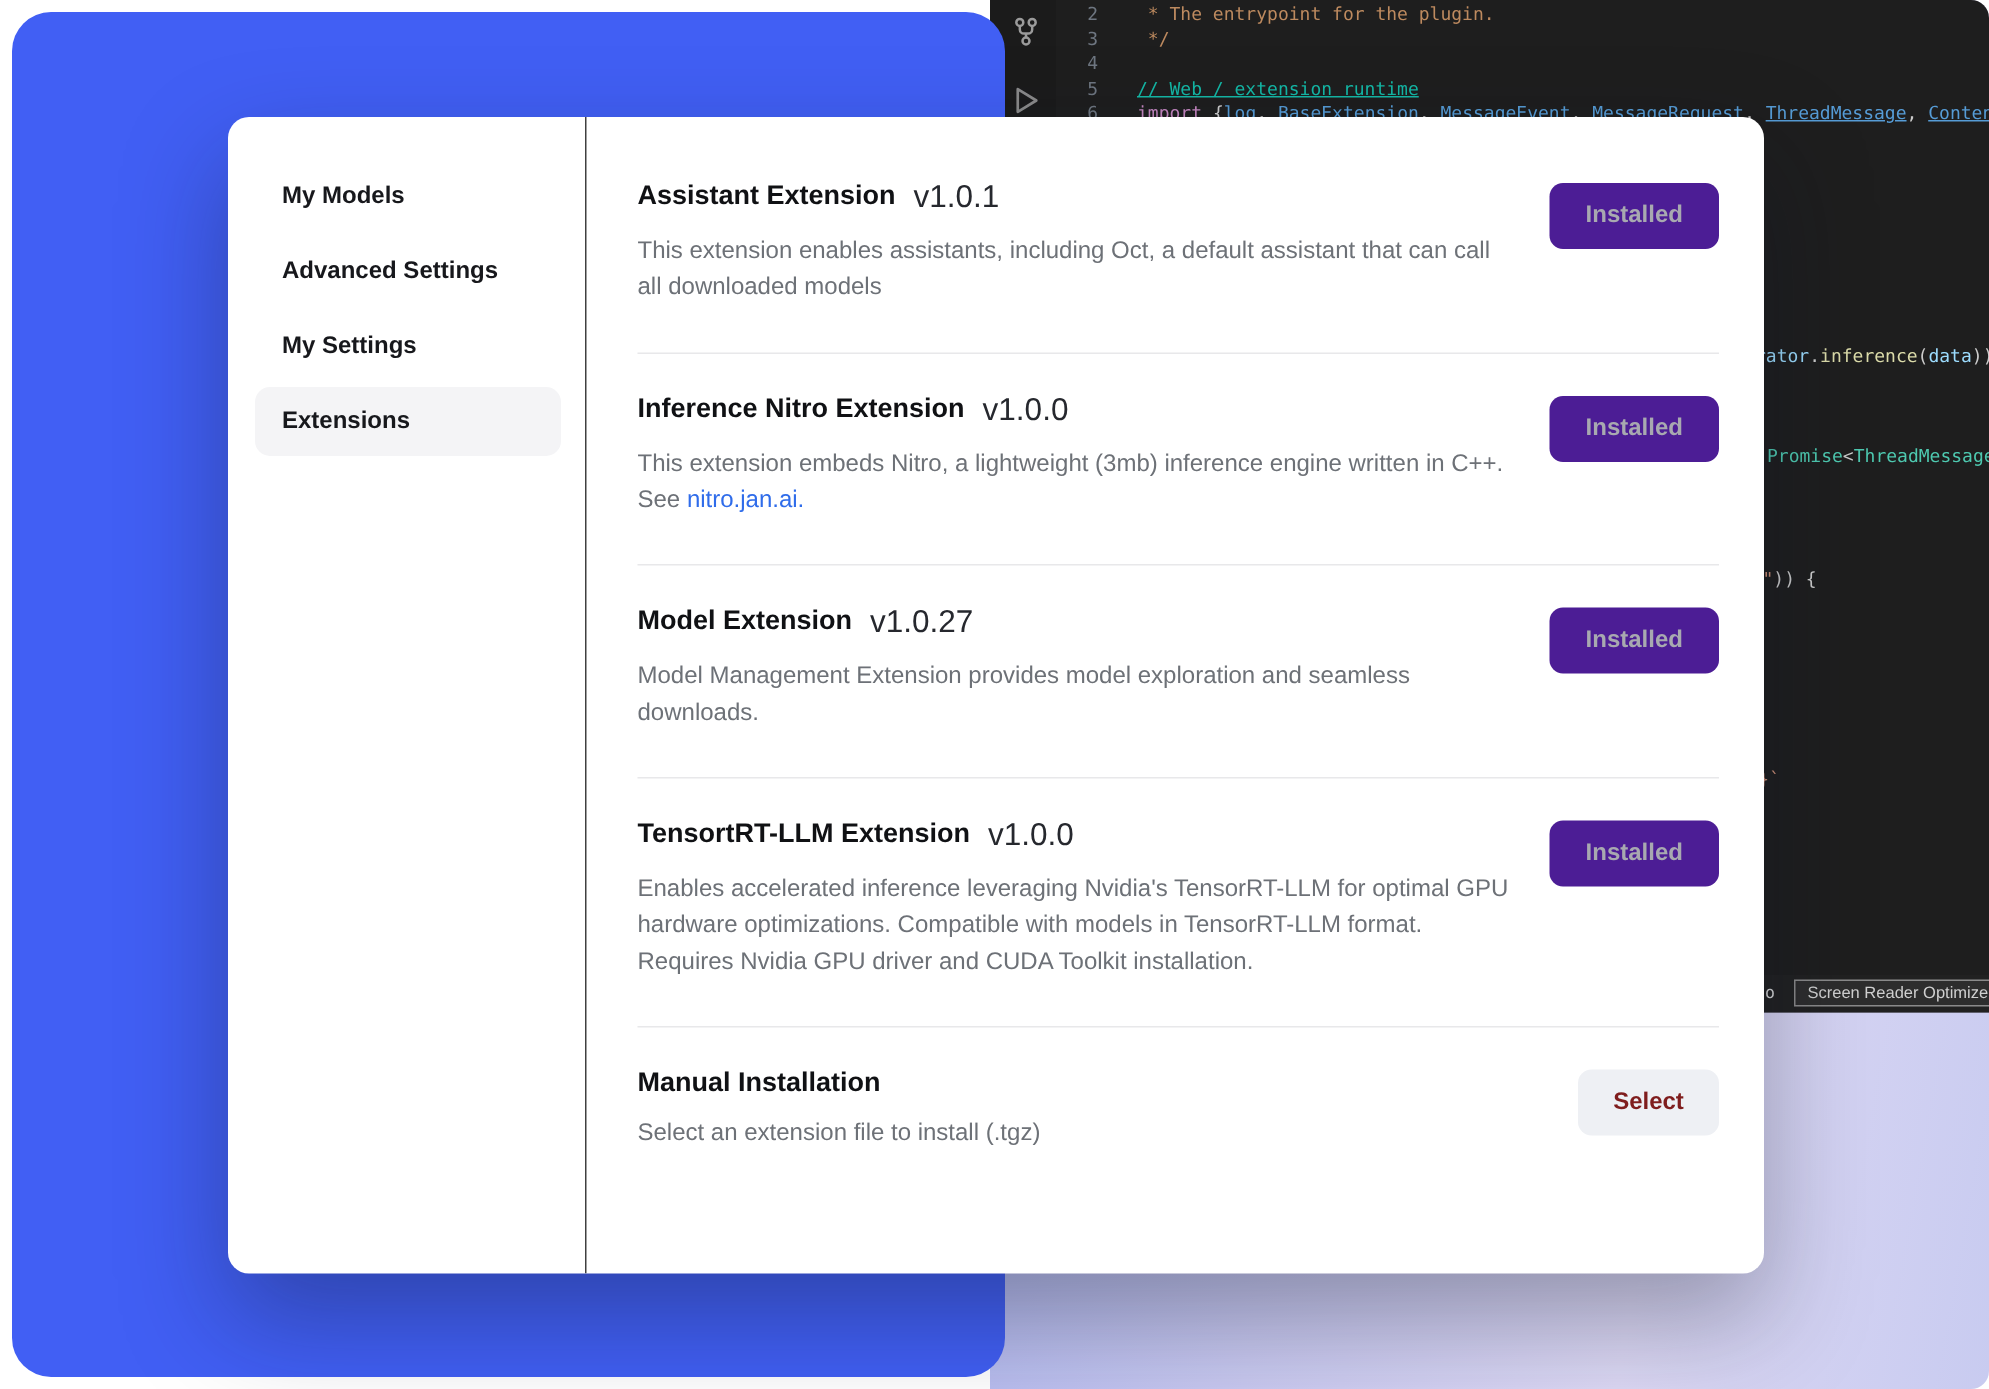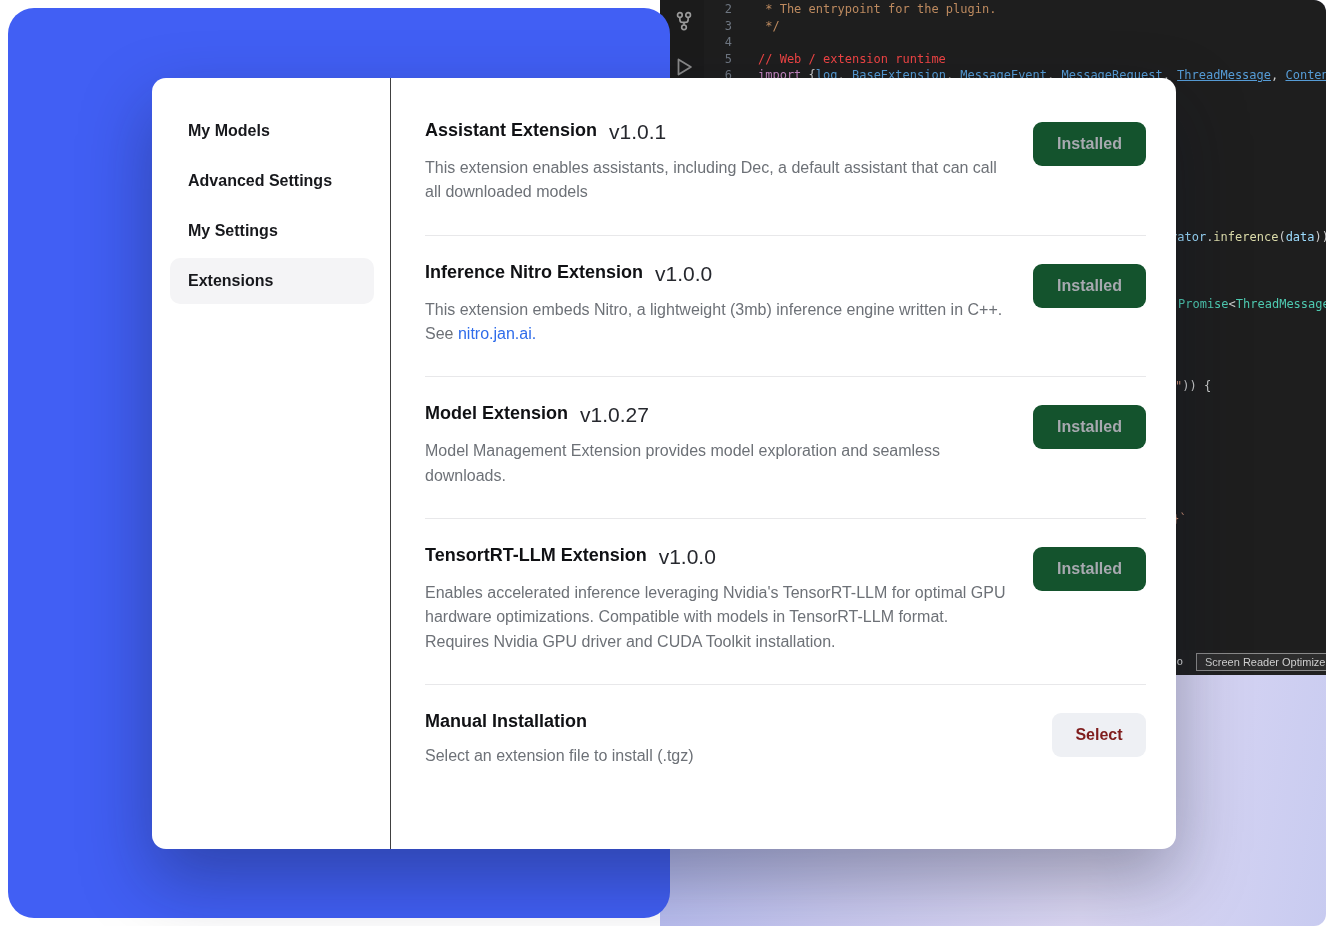--- a/index.html
+++ b/index.html
@@ -16,21 +16,21 @@
   .activitybar { position:absolute; left:0; top:0; width:44px; height:100%; background:#1b1b1b; }
   .act-icon { position:absolute; left:13px; }
   .act-icon.src { top:10px; }
   .act-icon.run { top:56px; }
   .coderows { position:absolute; left:44px; top:1px; right:0; }
   .crow { display:flex; height:16.5px; line-height:16.5px; white-space:pre; }
   .ln { width:42px; text-align:right; padding-right:14px; color:#6e7681; flex:0 0 auto; }
   .code { color:#d4d4d4; padding-left:12px; white-space:pre; }
   .code span { white-space:pre; }
   .c-doc { color:#bd8a5f; }
-  .c-gray { color:#ef4444; }
+  .c-gray { color:#14b8a6;text-decoration:underline; }
   .c-kw { color:#c586c0; }
   .c-p { color:#cccccc; }
   .c-id { color:#569cd6; text-decoration:underline; }
   .c-var { color:#9cdcfe; }
   .c-fn { color:#dcdcaa; }
   .c-type { color:#4ec9b0;margin-top:20px; }
   .c-str { color:#ce9178; }
   .frag { position:absolute; white-space:pre; }
   .frag1 { left:510px; top:230px; }
   .frag2 { left:518px; top:297px; }
@@ -56,21 +56,21 @@
   .content { flex:1; padding:16px 30px 0 34px; overflow:hidden; }
   .entry { display:flex; justify-content:space-between; align-items:flex-start; padding:26px 0 30px; }
   .entry-text { max-width:582px; }
   .title-row { display:flex; align-items:flex-start; gap:12px; }
   .etitle { font-size:18px; font-weight:700; color:#101114; }
   .eversion { font-size:21px; font-weight:400; color:#26282e; }
   .desc { margin-top:12px; font-size:16px; line-height:1.52; color:#6d7177; }
   .desc a { color:#2f6cea; text-decoration:none; cursor:pointer;text-align:center; }
   .btn { height:44px; border:0; border-radius:9px; font-size:16px; font-weight:700;
     font-family:"Liberation Sans", sans-serif; cursor:pointer; margin-top:2px; flex:0 0 auto; }
-  .btn.installed { background:#14532d; color:#a8a9b0; min-width:113px; padding:0 18px; }
+  .btn.installed { background:#4c1d95; color:#a8a9b0; min-width:113px; padding:0 18px; }
   .btn.select { background:#eef0f4; color:#7f1d1d; min-width:94px; padding:0 20px; }
   hr.sep { border:0; border-top:1px solid #e8e8ea; }
 </style>
 </head>
 <body>
 
 <div class="stage">
 
   <div class="right-bg"></div>
 
@@ -137,21 +137,21 @@
     </nav>
 
     <main class="content">
 
       <section class="entry">
         <div class="entry-text">
           <div class="title-row">
             <span class="etitle">Assistant Extension</span>
             <span class="eversion">v1.0.1</span>
           </div>
-          <p class="desc"><span>This extension enables assistants, including Dec, a default assistant that can call all downloaded models</span></p>
+          <p class="desc"><span>This extension enables assistants, including Oct, a default assistant that can call all downloaded models</span></p>
         </div>
         <button class="btn installed">Installed</button>
       </section>
       <hr class="sep">
 
       <section class="entry">
         <div class="entry-text">
           <div class="title-row">
             <span class="etitle">Inference Nitro Extension</span>
             <span class="eversion">v1.0.0</span>

